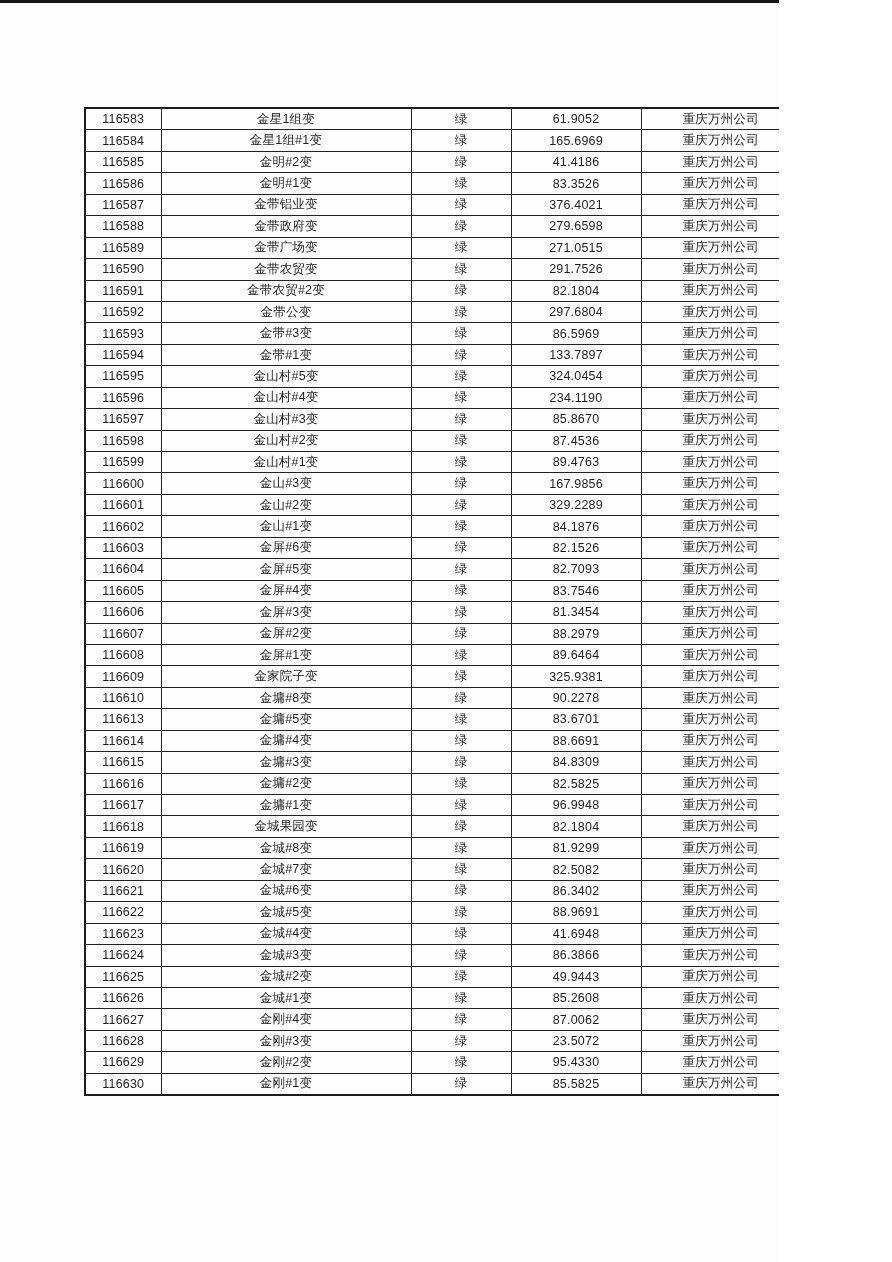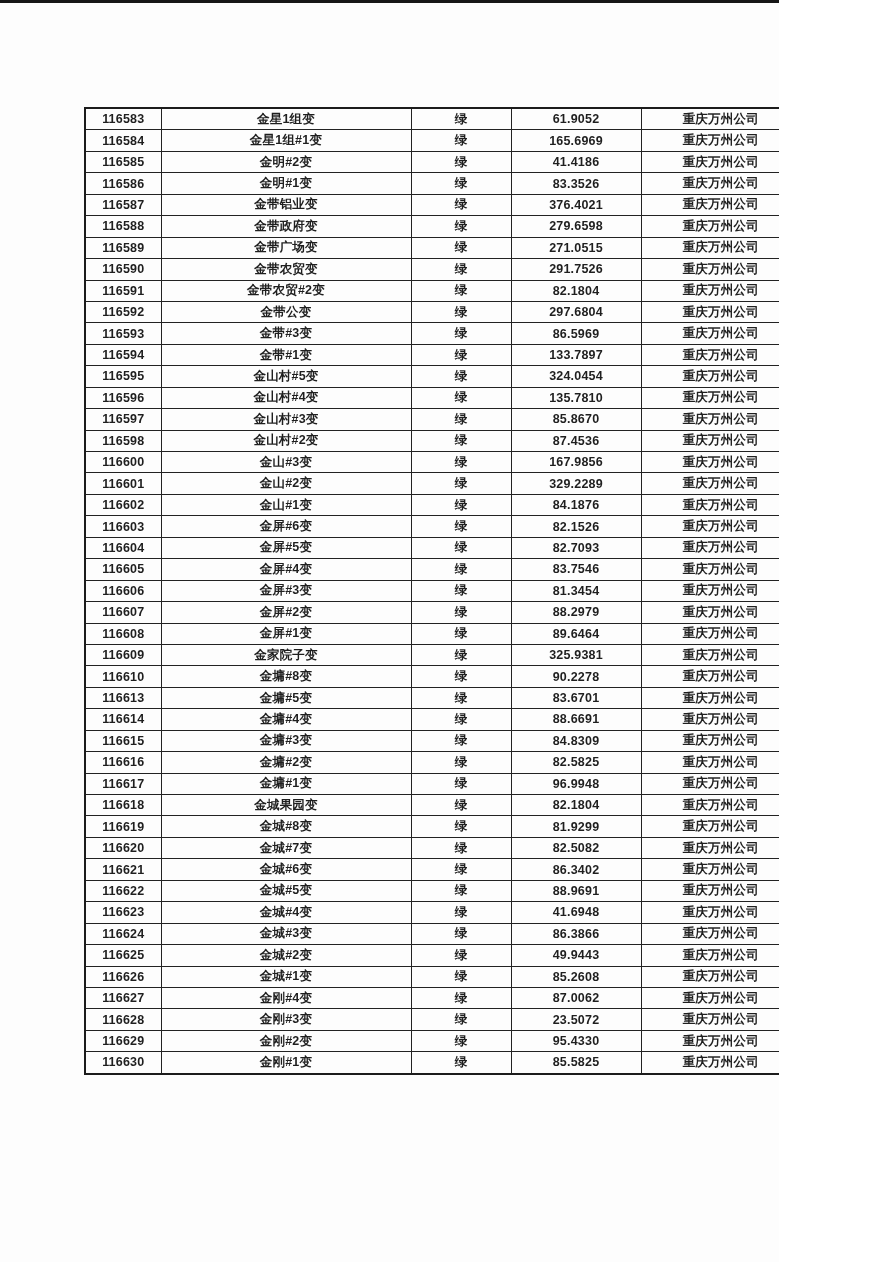--- a/index.html
+++ b/index.html
@@ -7,21 +7,20 @@
     padding: 0;
     background: #ffffff;
     font-family: "Liberation Sans", "DejaVu Sans", sans-serif;
   }
   .page {
     position: relative;
     width: 779px;
     height: 1262px;
     background: #fdfdfd;
     overflow: hidden;
-    font-weight: bold;
   }
   .top-bar {
     position: absolute;
     top: 0;
     left: 0;
     width: 100%;
     height: 3px;
   }
   table.data-table {
     position: absolute;
@@ -152,35 +151,42 @@
           <td>116595</td>
           <td>金山村#5变</td>
           <td>绿</td>
           <td>324.0454</td>
           <td>重庆万州公司</td>
         </tr>
         <tr>
           <td>116596</td>
           <td>金山村#4变</td>
           <td>绿</td>
-          <td>135.7810</td>
+          <td>234.1190</td>
           <td>重庆万州公司</td>
         </tr>
         <tr>
           <td>116597</td>
           <td>金山村#3变</td>
           <td>绿</td>
           <td>85.8670</td>
           <td>重庆万州公司</td>
         </tr>
         <tr>
           <td>116598</td>
           <td>金山村#2变</td>
           <td>绿</td>
           <td>87.4536</td>
+          <td>重庆万州公司</td>
+        </tr>
+        <tr>
+          <td>116599</td>
+          <td>金山村#1变</td>
+          <td>绿</td>
+          <td>89.4763</td>
           <td>重庆万州公司</td>
         </tr>
         <tr>
           <td>116600</td>
           <td>金山#3变</td>
           <td>绿</td>
           <td>167.9856</td>
           <td>重庆万州公司</td>
         </tr>
         <tr>

